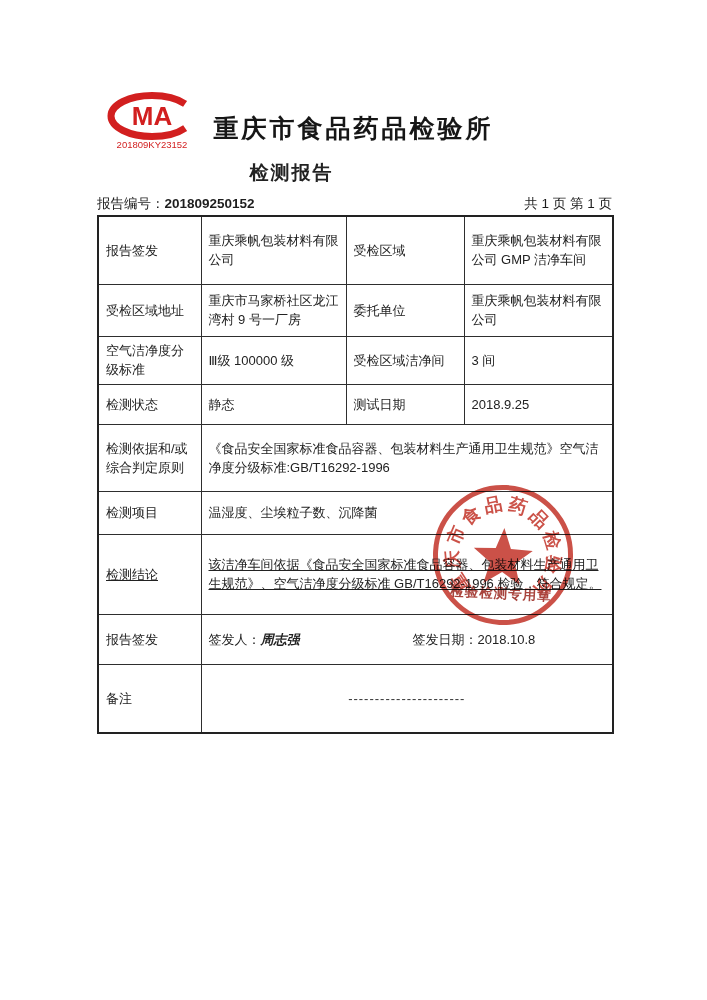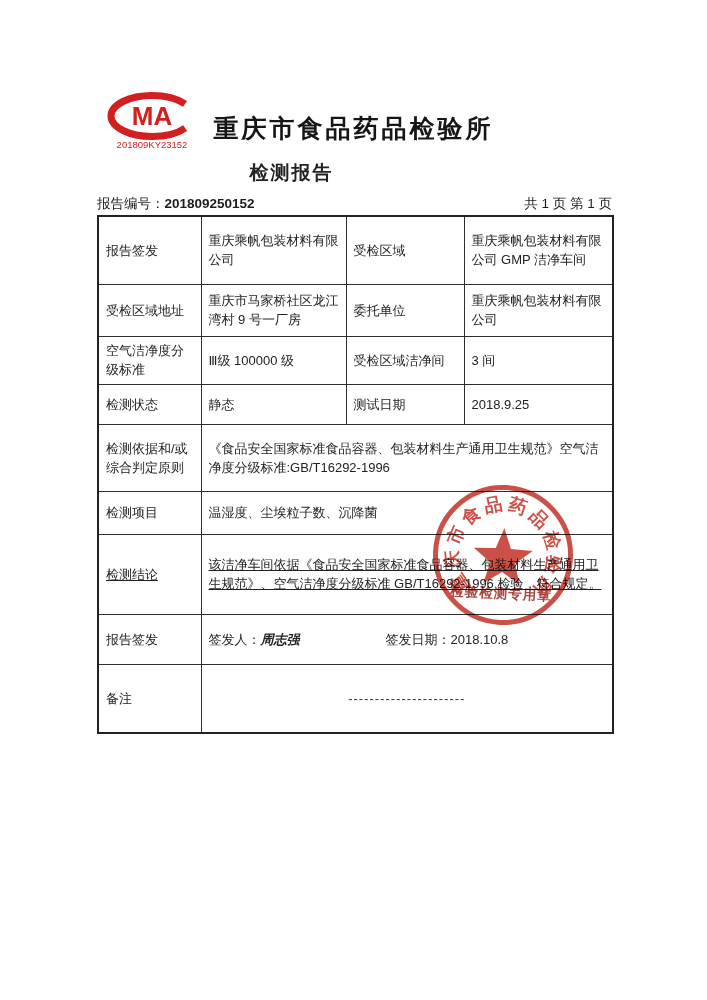--- a/index.html
+++ b/index.html
@@ -44,21 +44,21 @@
   }
   table.report{border:2px solid #222;}
   td.nb-r{border-right:none;}
   td.nb-l{border-left:none;}
   tr.h68{height:68px;} tr.h52{height:52px;} tr.h48{height:48px;}
   tr.h40{height:40px;} tr.h67{height:67px;} tr.h43{height:43px;padding-left:24px;}
   tr.h80{height:80px;text-decoration:underline;} tr.h50{height:50px;} tr.h69{height:69px;}
   td.v-top{vertical-align:top;padding-top:5px;}
   .sign-row{display:flex;align-items:center;}
   .sign-name{font-style:italic;font-weight:bold;font-family:"Liberation Serif","DejaVu Serif",serif;}
-  .sign-date{margin-left:86px;}
+  .sign-date{margin-left:113px;}
   .remark-dashes{display:block;text-align:center;letter-spacing:1px;color:#333;}
   
   .stamp{
     position:absolute;left:433px;top:485px;width:140px;height:140px;
     mix-blend-mode:multiply;opacity:.88;
     transform:rotate(3deg);
     pointer-events:none;
   }
   .stamp-ring{
     position:absolute;left:0;top:0;width:130px;height:130px;

